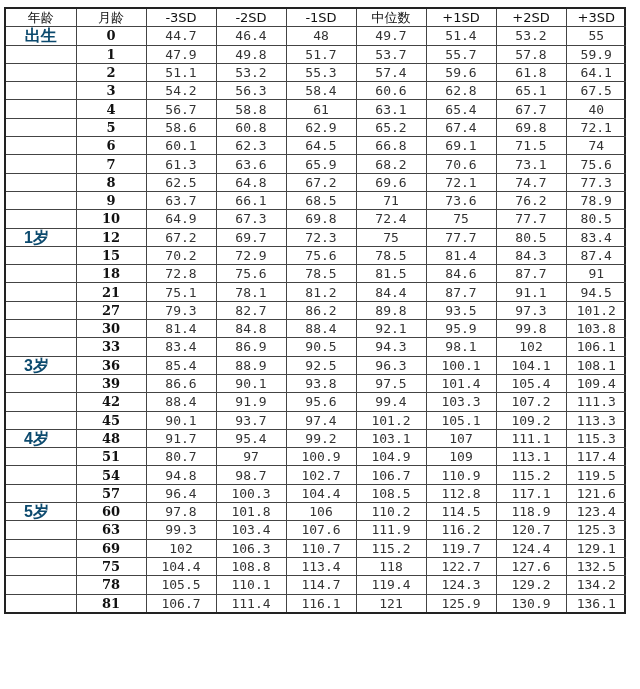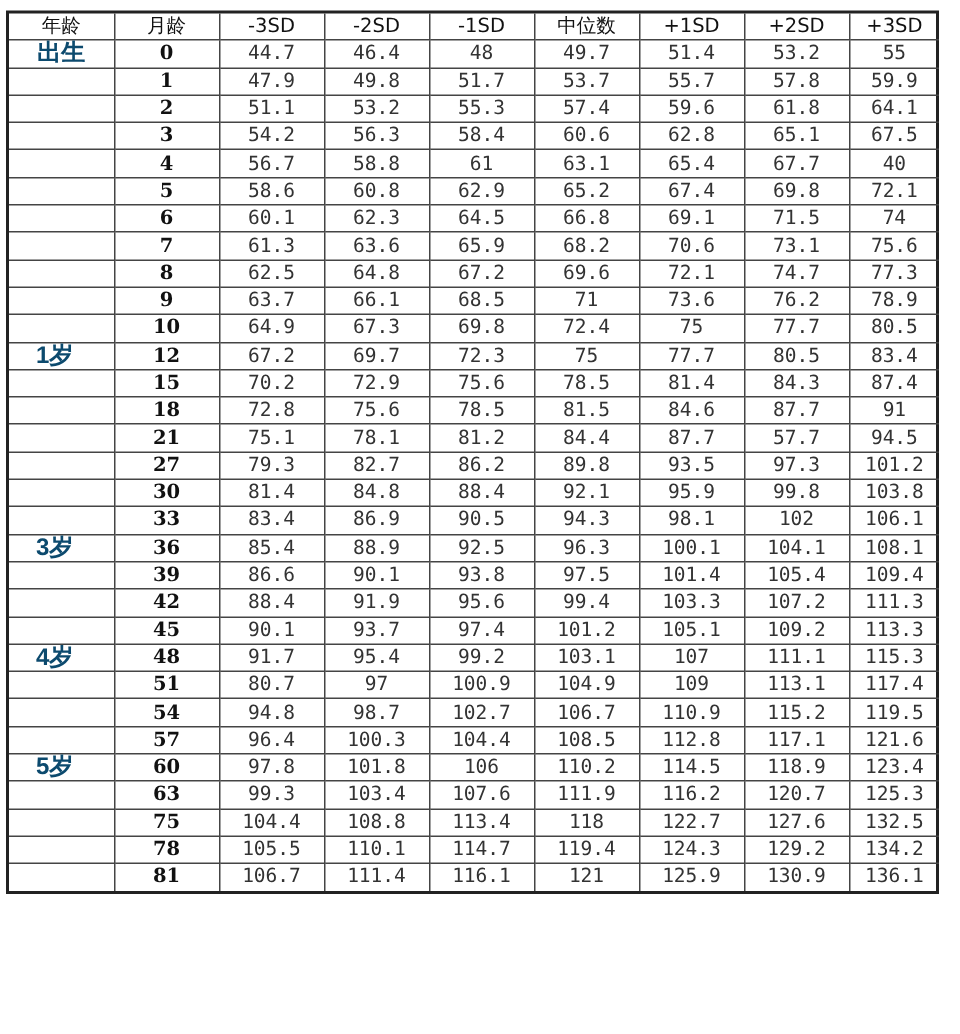--- a/index.html
+++ b/index.html
@@ -261,21 +261,21 @@
           <td class="val">91</td>
         </tr>
         <tr>
           <td class="age"></td>
           <td class="month">21</td>
           <td class="val">75.1</td>
           <td class="val">78.1</td>
           <td class="val">81.2</td>
           <td class="val">84.4</td>
           <td class="val">87.7</td>
-          <td class="val">57.7</td>
+          <td class="val">91.1</td>
           <td class="val">94.5</td>
         </tr>
         <tr>
           <td class="age"></td>
           <td class="month">27</td>
           <td class="val">79.3</td>
           <td class="val">82.7</td>
           <td class="val">86.2</td>
           <td class="val">89.8</td>
           <td class="val">93.5</td>
@@ -409,20 +409,31 @@
           <td class="val">99.3</td>
           <td class="val">103.4</td>
           <td class="val">107.6</td>
           <td class="val">111.9</td>
           <td class="val">116.2</td>
           <td class="val">120.7</td>
           <td class="val">125.3</td>
         </tr>
         <tr>
           <td class="age"></td>
+          <td class="month">69</td>
+          <td class="val">102</td>
+          <td class="val">106.3</td>
+          <td class="val">110.7</td>
+          <td class="val">115.2</td>
+          <td class="val">119.7</td>
+          <td class="val">124.4</td>
+          <td class="val">129.1</td>
+        </tr>
+        <tr>
+          <td class="age"></td>
           <td class="month">75</td>
           <td class="val">104.4</td>
           <td class="val">108.8</td>
           <td class="val">113.4</td>
           <td class="val">118</td>
           <td class="val">122.7</td>
           <td class="val">127.6</td>
           <td class="val">132.5</td>
         </tr>
         <tr>

